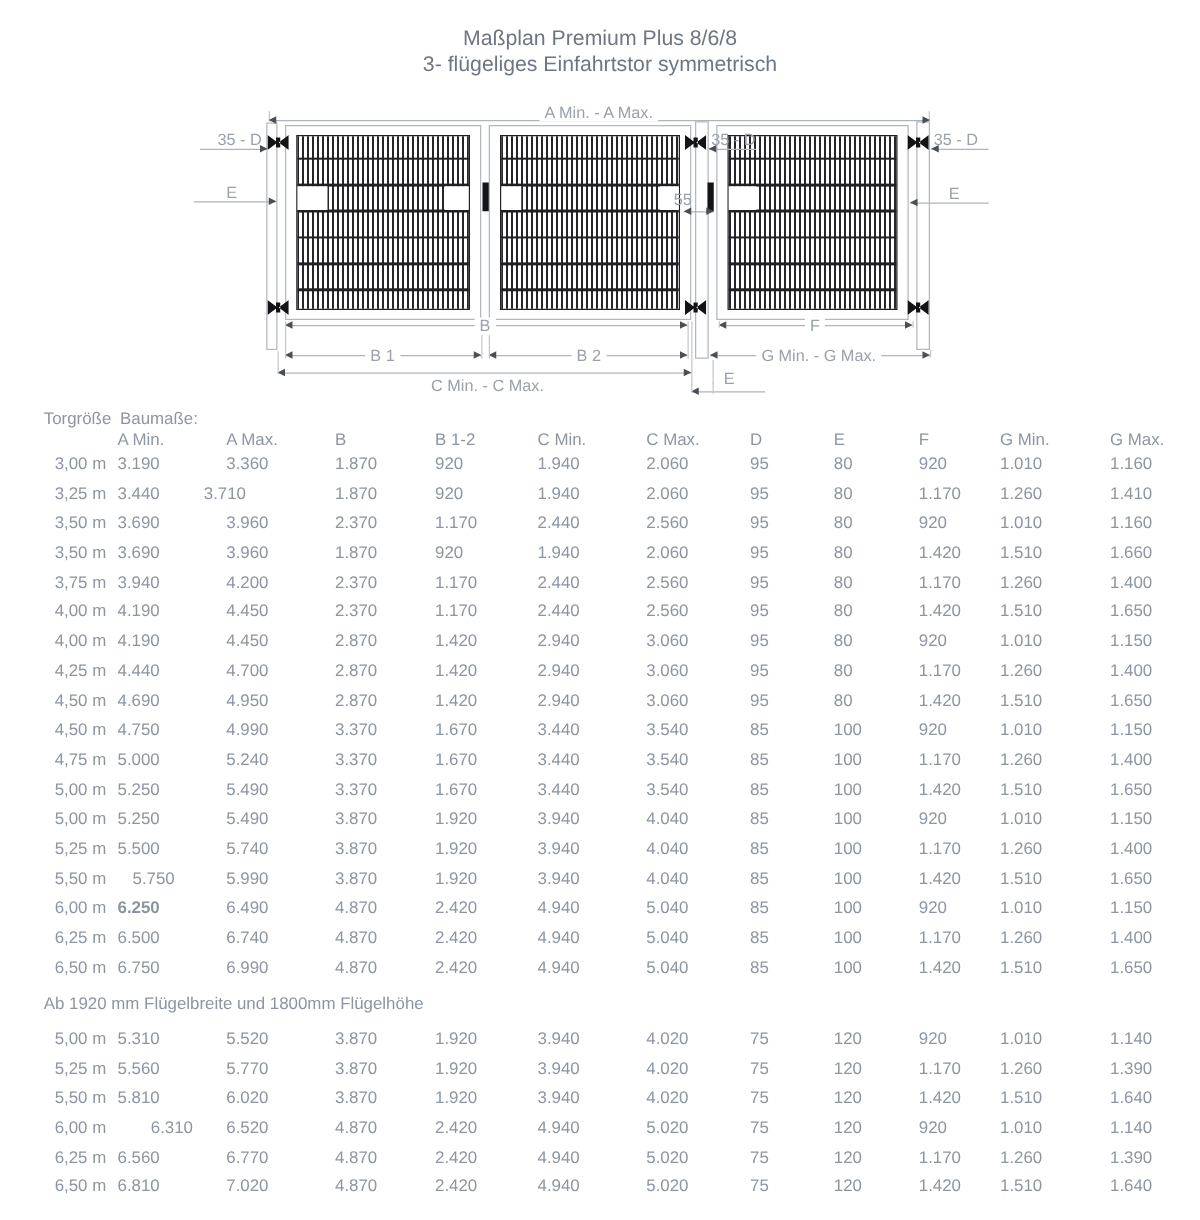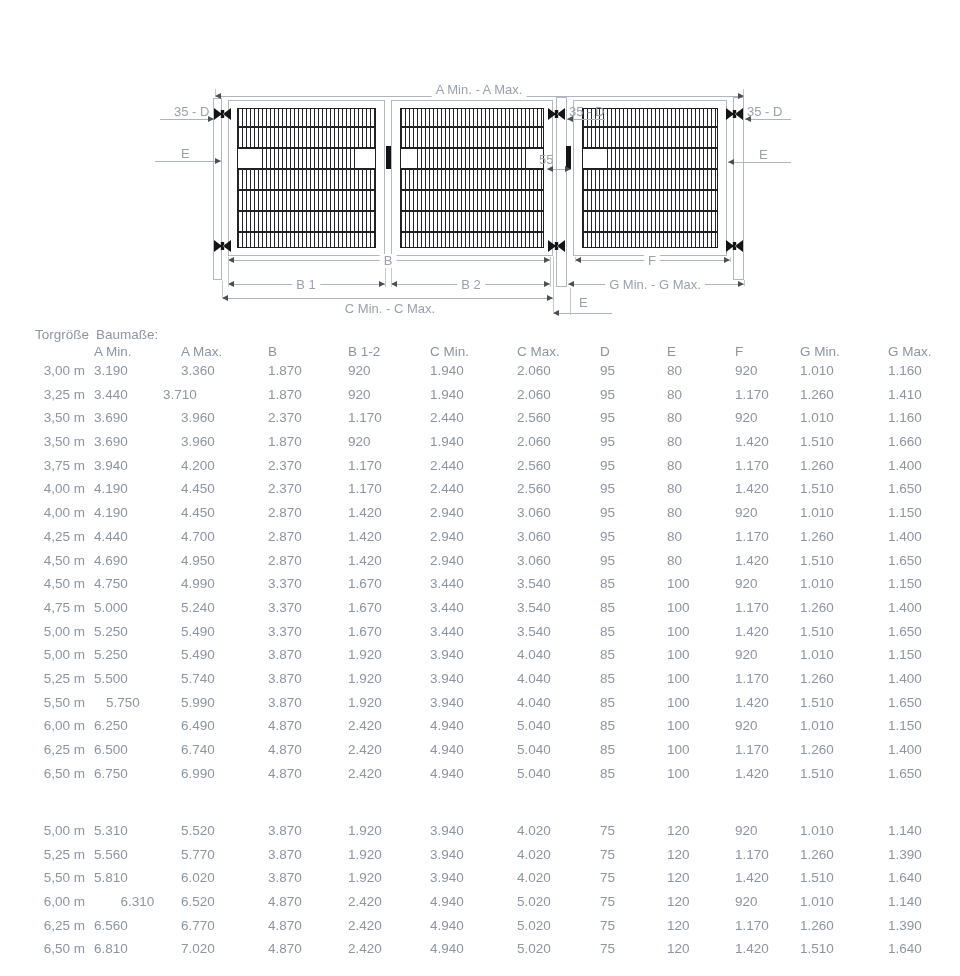--- a/index.html
+++ b/index.html
@@ -32,20 +32,24 @@
   .t-sec{position:absolute;left:0;width:960px;}
   .t-row{position:relative;height:23.7px;}
   .t-cell{position:absolute;top:0;color:#8d95a1;font-size:13.5px;line-height:23.7px;white-space:nowrap;}
   .divider{position:absolute;left:35px;top:795px;color:#8d95a1;font-size:13.5px;}
 </style>
 </head>
 <body>
 
 <div id="page">
 
+  <div class="title">
+    <div>Maßplan Premium Plus 8/6/8</div>
+    <div>3- flügeliges Einfahrtstor symmetrisch</div>
+  </div>
 
   <div>
 
     <div class="post" style="left:213px;top:98px;width:9px;height:182px;"></div>
     <div class="post" style="left:556px;top:97px;width:11px;height:190px;"></div>
     <div class="post" style="left:733px;top:97px;width:11px;height:183px;"></div>
 
     <div class="leaf" style="left:228px;top:100px;width:157px;height:156px;">
       <div class="mesh">
         <div class="notch" style="left:0;width:24px;"></div>
@@ -392,21 +396,21 @@
         <span class="t-cell" style="left: 430px; width: 87px;">3.940</span>
         <span class="t-cell" style="left: 517px; width: 83px;">4.040</span>
         <span class="t-cell" style="left: 600px; width: 67px;">85</span>
         <span class="t-cell" style="left: 667px; width: 68px;">100</span>
         <span class="t-cell" style="left: 735px; width: 65px;">1.420</span>
         <span class="t-cell" style="left: 800px; width: 88px;">1.510</span>
         <span class="t-cell" style="left: 888px; width: 60px;">1.650</span>
       </div>
       <div class="t-row">
         <span class="t-cell" style="left: 35px; width: 50px; text-align: right;">6,00 m</span>
-        <span class="t-cell" style="left: 94px; width: 87px;">6.250</span>
+        <span class="t-cell" style="left: 94px; width: 87px; font-weight: bold;">6.250</span>
         <span class="t-cell" style="left: 181px; width: 87px;">6.490</span>
         <span class="t-cell" style="left: 268px; width: 80px;">4.870</span>
         <span class="t-cell" style="left: 348px; width: 82px;">2.420</span>
         <span class="t-cell" style="left: 430px; width: 87px;">4.940</span>
         <span class="t-cell" style="left: 517px; width: 83px;">5.040</span>
         <span class="t-cell" style="left: 600px; width: 67px;">85</span>
         <span class="t-cell" style="left: 667px; width: 68px;">100</span>
         <span class="t-cell" style="left: 735px; width: 65px;">920</span>
         <span class="t-cell" style="left: 800px; width: 88px;">1.010</span>
         <span class="t-cell" style="left: 888px; width: 60px;">1.150</span>
@@ -434,20 +438,21 @@
         <span class="t-cell" style="left: 430px; width: 87px;">4.940</span>
         <span class="t-cell" style="left: 517px; width: 83px;">5.040</span>
         <span class="t-cell" style="left: 600px; width: 67px;">85</span>
         <span class="t-cell" style="left: 667px; width: 68px;">100</span>
         <span class="t-cell" style="left: 735px; width: 65px;">1.420</span>
         <span class="t-cell" style="left: 800px; width: 88px;">1.510</span>
         <span class="t-cell" style="left: 888px; width: 60px;">1.650</span>
       </div>
     </div>
 
+  <div class="divider">Ab 1920 mm Flügelbreite und 1800mm Flügelhöhe</div>
 
   <div class="t-sec" id="section2" style="top:819px;">
       <div class="t-row">
         <span class="t-cell" style="left: 35px; width: 50px; text-align: right;">5,00 m</span>
         <span class="t-cell" style="left: 94px; width: 87px;">5.310</span>
         <span class="t-cell" style="left: 181px; width: 87px;">5.520</span>
         <span class="t-cell" style="left: 268px; width: 80px;">3.870</span>
         <span class="t-cell" style="left: 348px; width: 82px;">1.920</span>
         <span class="t-cell" style="left: 430px; width: 87px;">3.940</span>
         <span class="t-cell" style="left: 517px; width: 83px;">4.020</span>

